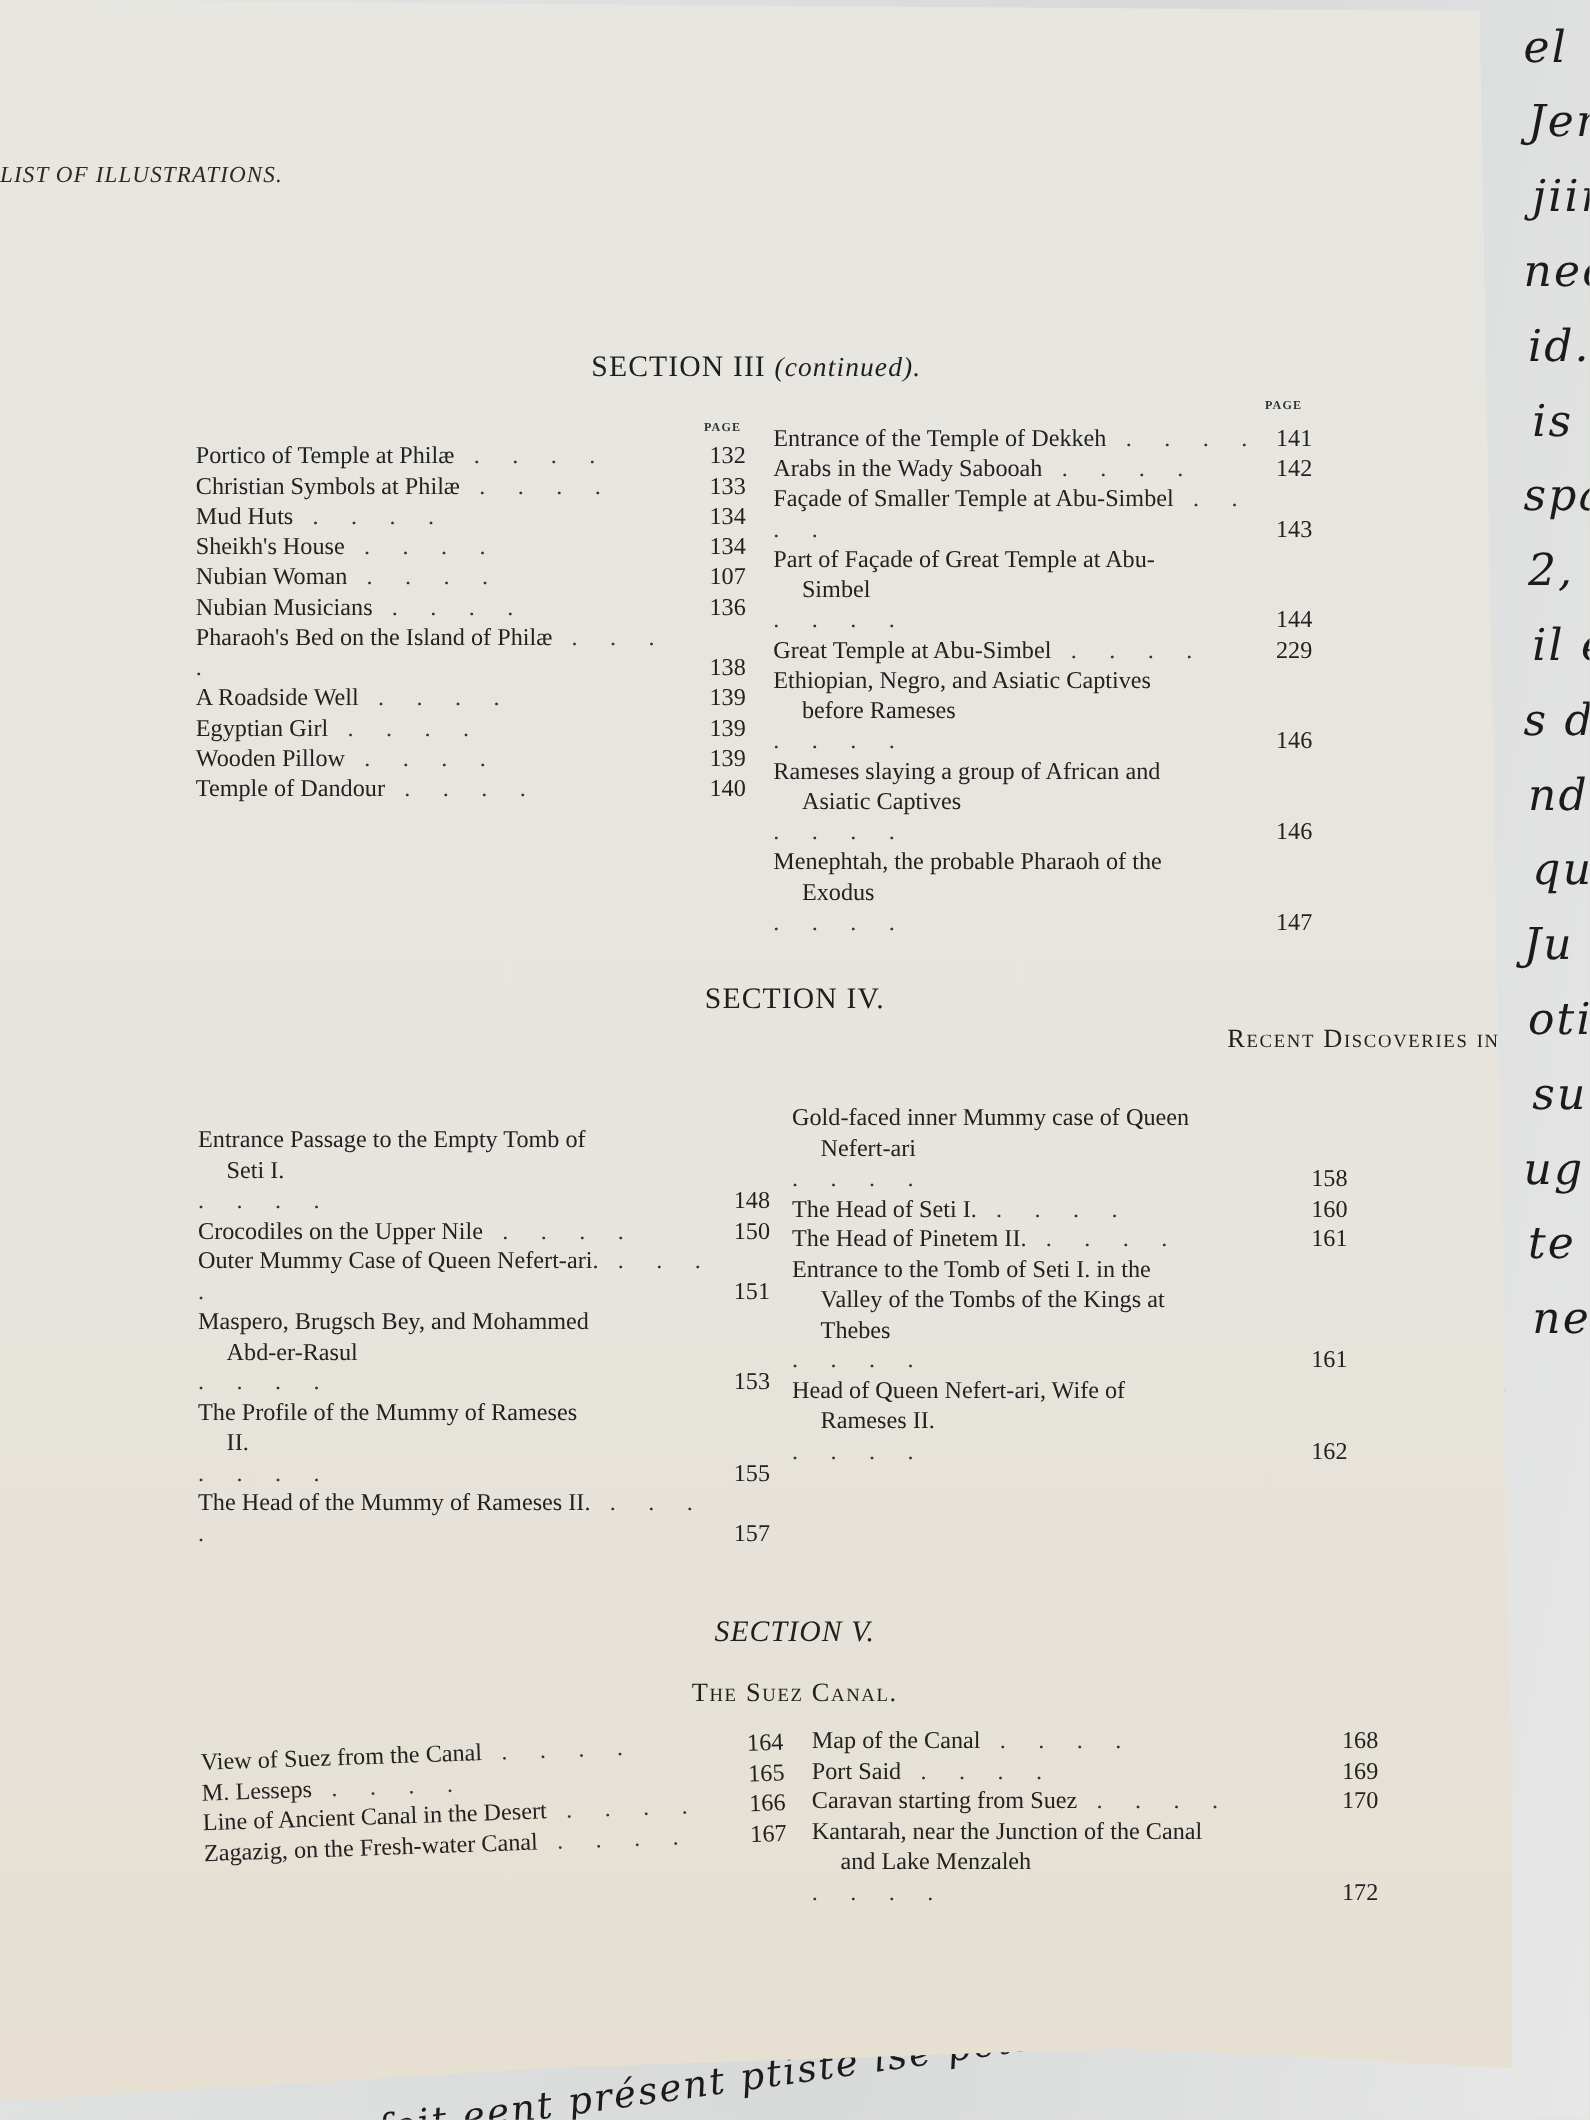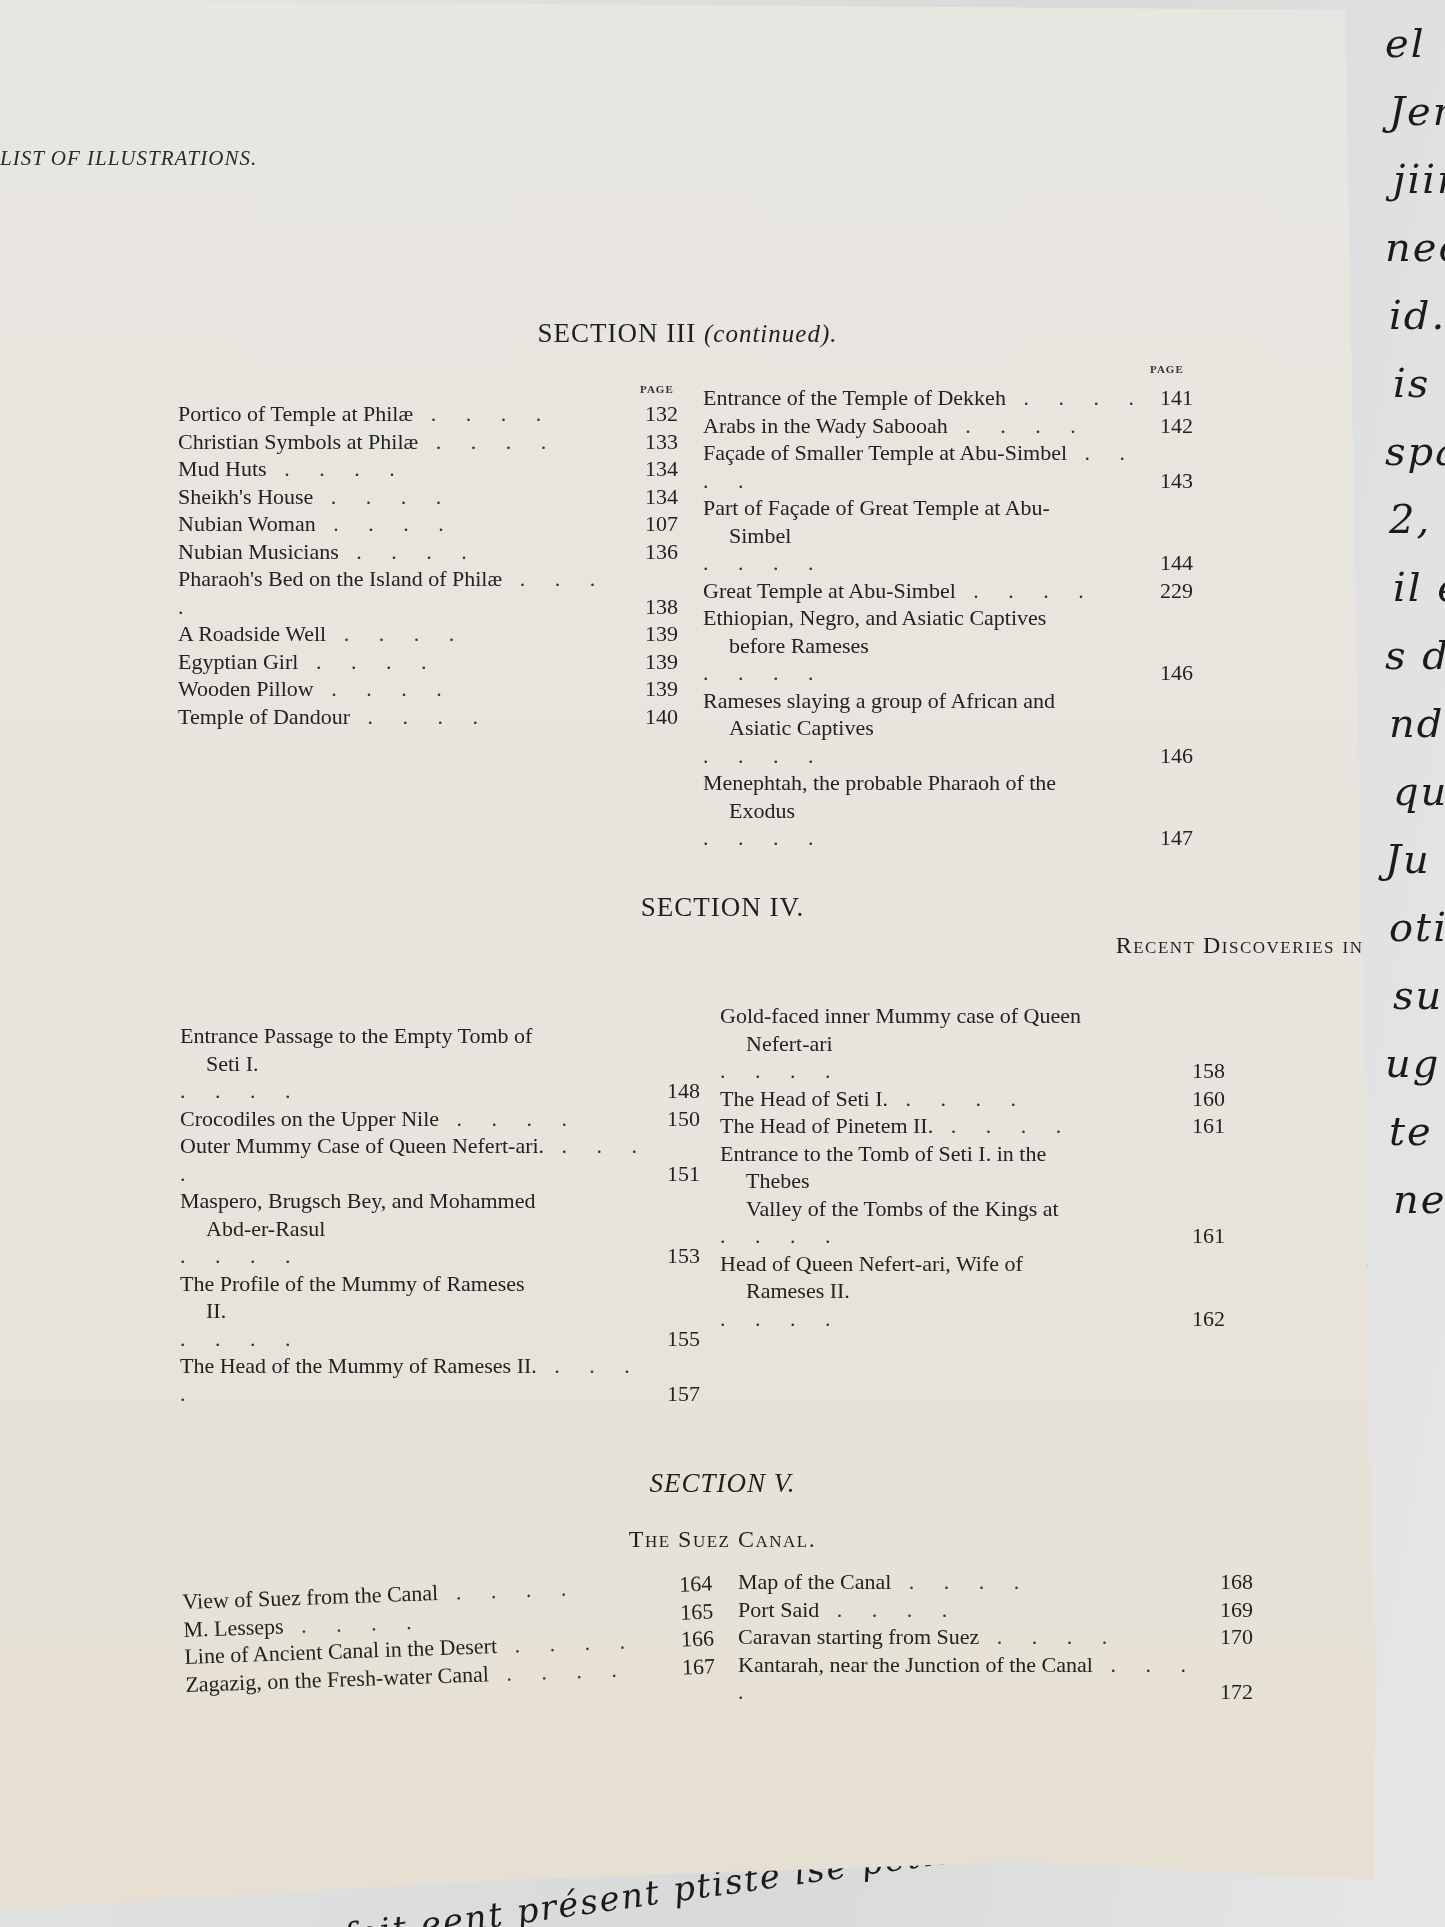--- a/index.html
+++ b/index.html
@@ -178,21 +178,21 @@
       </div>
       <div class="entry">
         <div class="txt"><span>The Head of Seti I.</span><span class="dots"> . . . . </span></div>
         <div class="pg">160</div>
       </div>
       <div class="entry">
         <div class="txt"><span>The Head of Pinetem II.</span><span class="dots"> . . . . </span></div>
         <div class="pg">161</div>
       </div>
       <div class="entry">
-        <div class="txt"><span>Entrance to the Tomb of Seti I. in the</span><span class="l2">Thebes</span><span class="l2">Valley of the Tombs of the Kings at</span><span class="dots"> . . . . </span></div>
+        <div class="txt"><span>Entrance to the Tomb of Seti I. in the</span><span class="l2">Valley of the Tombs of the Kings at</span><span class="l2">Thebes</span><span class="dots"> . . . . </span></div>
         <div class="pg">161</div>
       </div>
       <div class="entry">
         <div class="txt"><span>Head of Queen Nefert-ari, Wife of</span><span class="l2">Rameses II.</span><span class="dots"> . . . . </span></div>
         <div class="pg">162</div>
       </div>
     </div>
 
   <div class="sec-title" style="top:1468px;font-style:italic;">SECTION V.</div>
   <div class="sec-sub" style="top:1526px;">The Suez Canal.</div>
@@ -221,17 +221,17 @@
       </div>
       <div class="entry">
         <div class="txt"><span>Port Said</span><span class="dots"> . . . . </span></div>
         <div class="pg">169</div>
       </div>
       <div class="entry">
         <div class="txt"><span>Caravan starting from Suez</span><span class="dots"> . . . . </span></div>
         <div class="pg">170</div>
       </div>
       <div class="entry">
-        <div class="txt"><span>Kantarah, near the Junction of the Canal</span><span class="dots"> . . . . </span></div>
+        <div class="txt"><span>Kantarah, near the Junction of the Canal</span><span class="l2">and Lake Menzaleh</span><span class="dots"> . . . . </span></div>
         <div class="pg">172</div>
       </div>
     </div>
 </div>
 
 </body></html>

